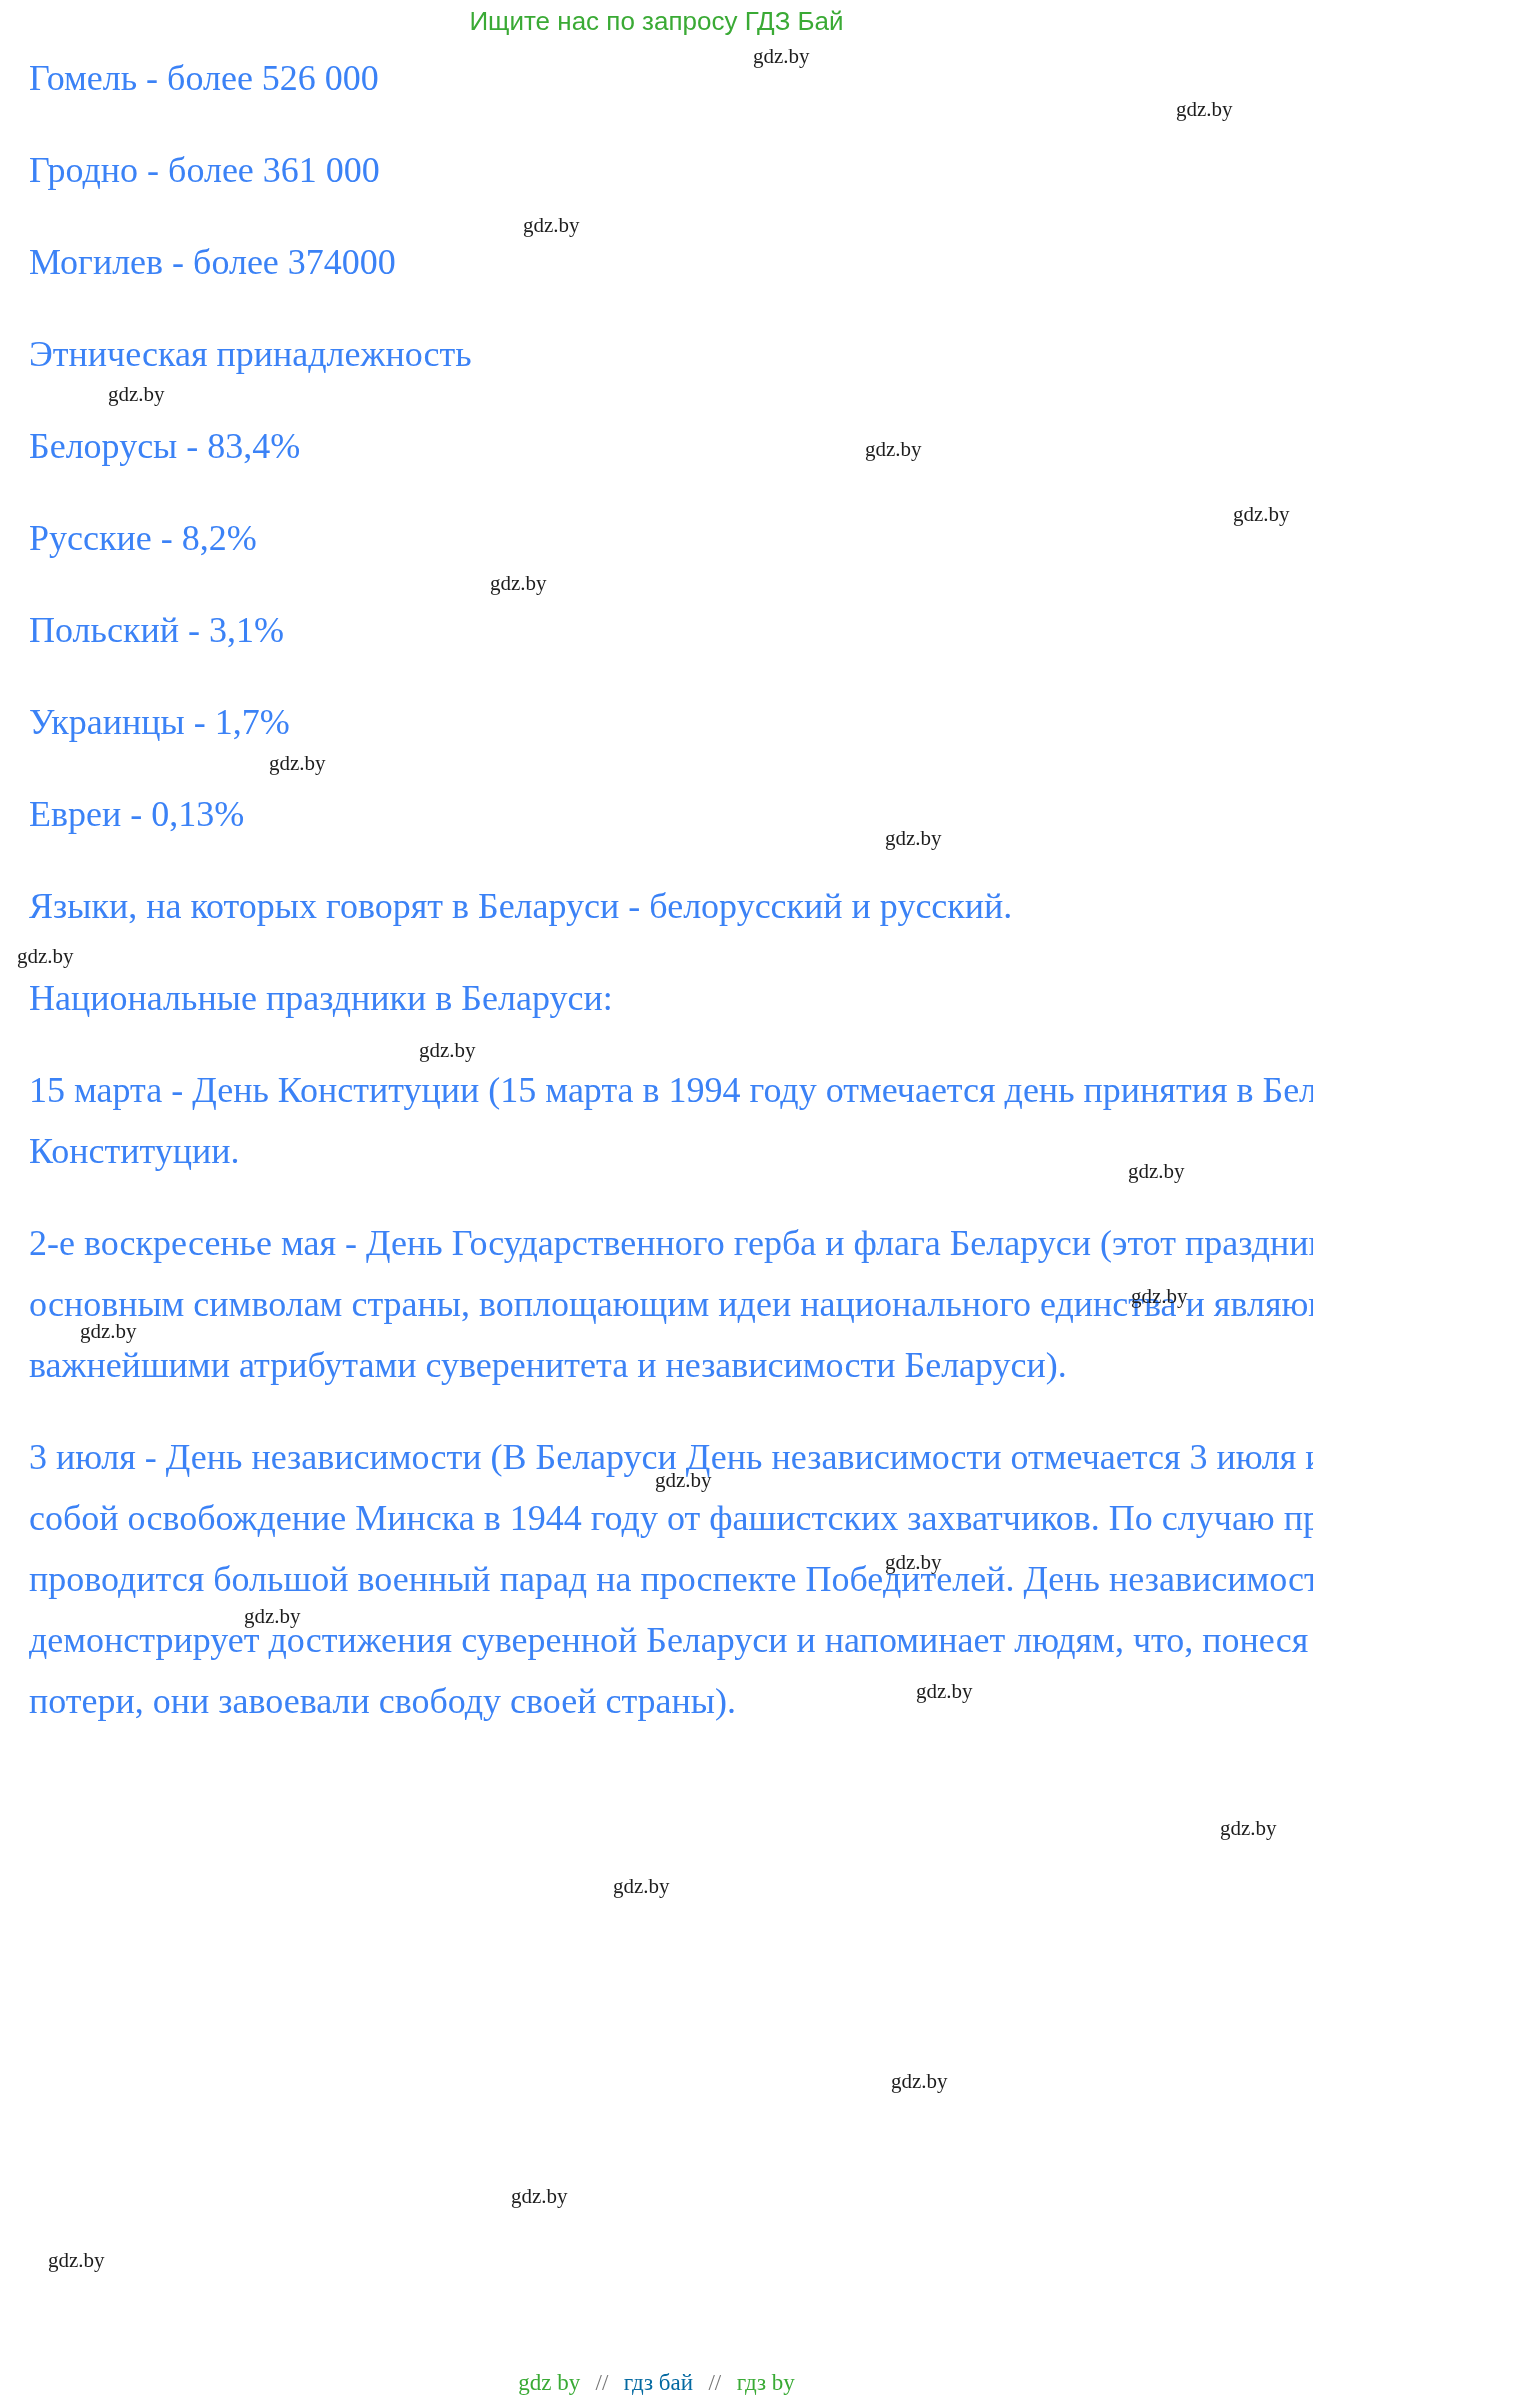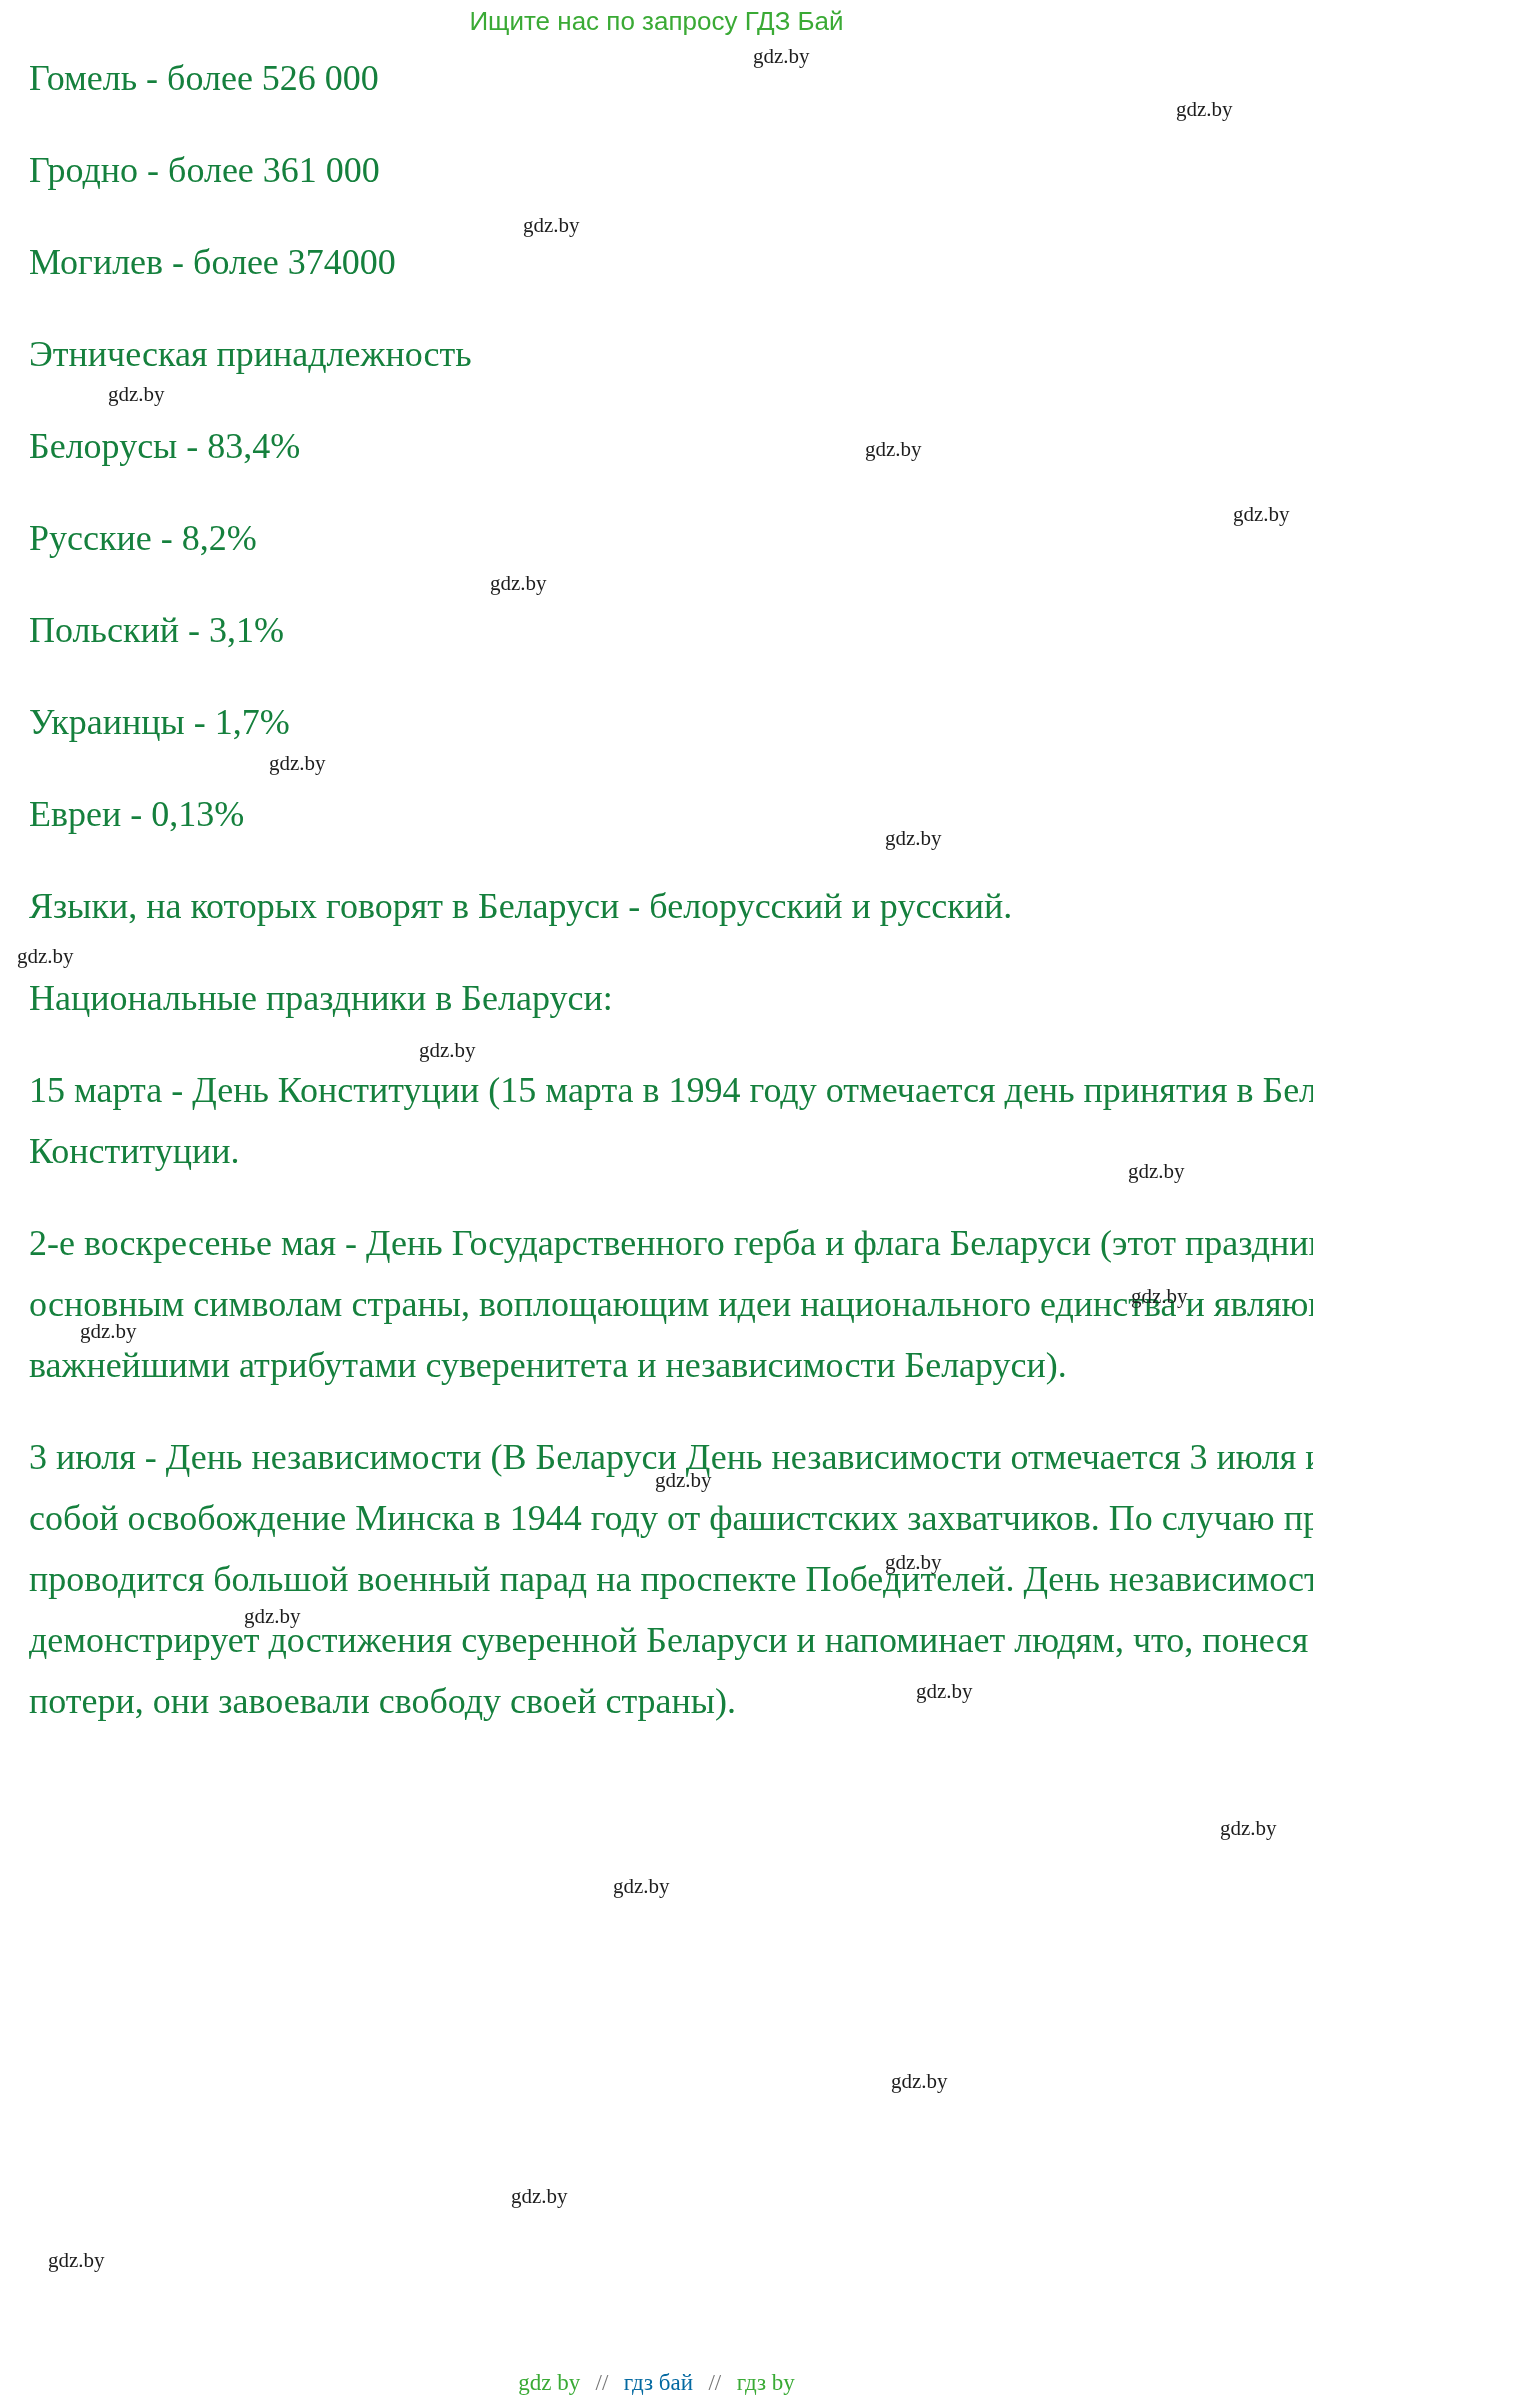--- a/index.html
+++ b/index.html
@@ -25,21 +25,21 @@
     font-size: 26px;
     color: #3aaa35;
   }
   .content {
     position: absolute;
     left: 29px;
     top: 48px;
     width: 1487px;
     font-size: 36px;
     line-height: 61px;
-    color: #15803d;
+    color: #3b82f6;
   }
   .content p {
     margin: 0 0 31px 0;
   }
   .watermark-layer {
     position: absolute;
     left: 0;
     top: 0;
     width: 100%;
     height: 100%;

